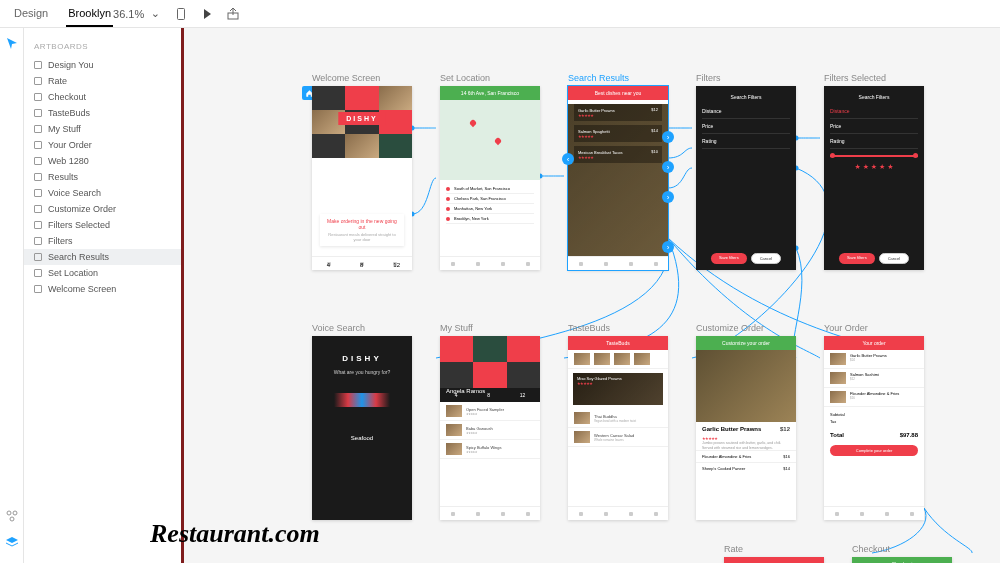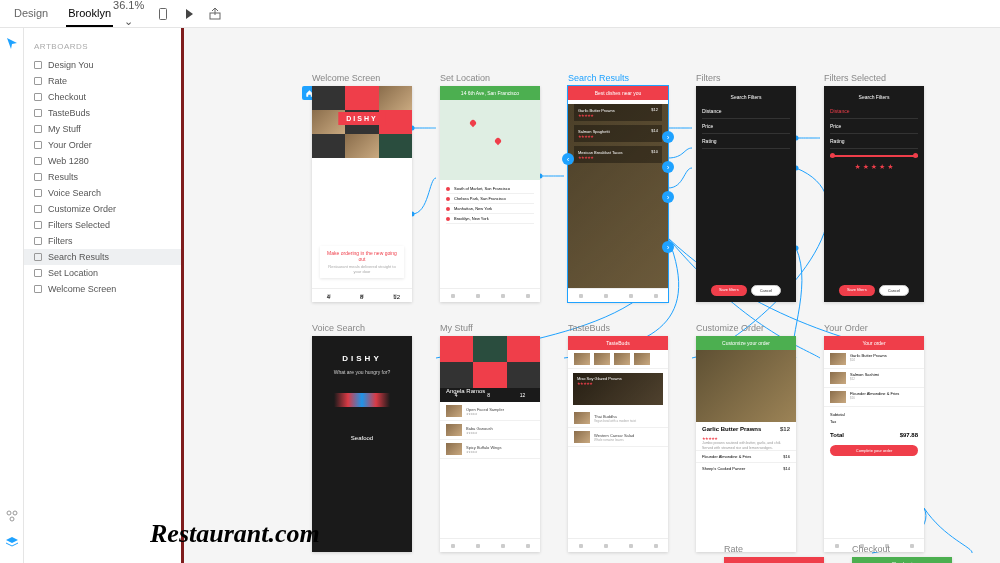--- a/index.html
+++ b/index.html
@@ -5,40 +5,40 @@
 * { margin: 0; padding: 0; box-sizing: border-box; font-family: -apple-system, BlinkMacSystemFont, "Segoe UI", Helvetica, Arial, sans-serif; }
 body { width: 1000px; height: 563px; background: #fff; overflow: hidden; position: relative; }
 
 
 .topbar { height: 28px; display: flex; align-items: center; border-bottom: 1px solid #e5e5e5; padding: 0 12px; font-size: 11px; color: #666; }
 .topbar-tabs { display: flex; gap: 16px; }
 .topbar-tab { padding: 6px 2px; cursor: pointer; color: #666; }
 .topbar-tab.active { color: #000; border-bottom: 2px solid #000; font-weight: 500; }
 .topbar-center { flex: 1; text-align: center; color: #555; }
 .topbar-right { display: flex; align-items: center; gap: 12px; color: #555; }
-.zoom-box { display: flex; align-items: center; gap: 4px; flex-direction: column; }
+.zoom-box { display: flex; align-items: center; gap: 4px; }
 .tb-icon { width: 14px; height: 14px; display: inline-flex; align-items: center; justify-content: center; }
 
 
 .left-tool-rail { position: absolute; left: 0; top: 28px; bottom: 0; width: 24px; border-right: 1px solid #e5e5e5; display: flex; flex-direction: column; align-items: center; padding-top: 8px; gap: 14px; }
 .left-tool-rail .bottom-tools { margin-top: auto; margin-bottom: 14px; display: flex; flex-direction: column; gap: 12px; align-items: center; }
 .tool-icon { width: 14px; height: 14px; color: #1fa2ff; }
 
 .sidebar { position: absolute; left: 24px; top: 28px; width: 160px; bottom: 0; border-right: 3px solid #7f1d1d; background: #fff; padding-top: 10px; font-size: 9px; }
 .sidebar-heading { color: #aaa; font-size: 8px; letter-spacing: 0.5px; padding: 4px 10px 6px; text-transform: uppercase; }
 .sidebar-item { display: flex; align-items: center; gap: 6px; padding: 3px 10px; color: #555; cursor: pointer; }
 .sidebar-item.selected { background: #eef0f2; }
 .artboard-icon { width: 8px; height: 8px; border: 1px solid #999; border-radius: 1px; flex-shrink: 0; }
 
 
 .canvas { position: absolute; left: 184px; right: 0; top: 28px; bottom: 0; background: #f5f5f5; overflow: hidden; }
 .artboard-wrap { position: absolute; }
 .artboard-label { font-size: 9px; color: #888; margin-bottom: 3px; }
 .artboard-label.selected { color: #1fa2ff; }
-.artboard { width: 100px; height: 216px; background: #fff; box-shadow: 0 1px 3px rgba(0,0,0,.15); position: relative; overflow: hidden; font-size: 6px; }
+.artboard { width: 100px; height: 184px; background: #fff; box-shadow: 0 1px 3px rgba(0,0,0,.15); position: relative; overflow: hidden; font-size: 6px; }
 .artboard.selected { outline: 1px solid #1fa2ff; }
 
 
 svg.wires { position: absolute; inset: 0; width: 100%; height: 100%; pointer-events: none; }
 .wire { stroke: #1fa2ff; stroke-width: 1; fill: none; }
 .node { fill: #1fa2ff; }
 .home-badge { position: absolute; width: 14px; height: 14px; background: #1fa2ff; display: flex; align-items: center; justify-content: center; border-radius: 2px; }
 
 
 .ab-header { height: 14px; background: #ef3e4a; display: flex; align-items: center; justify-content: center; color: #fff; font-size: 5px; }

